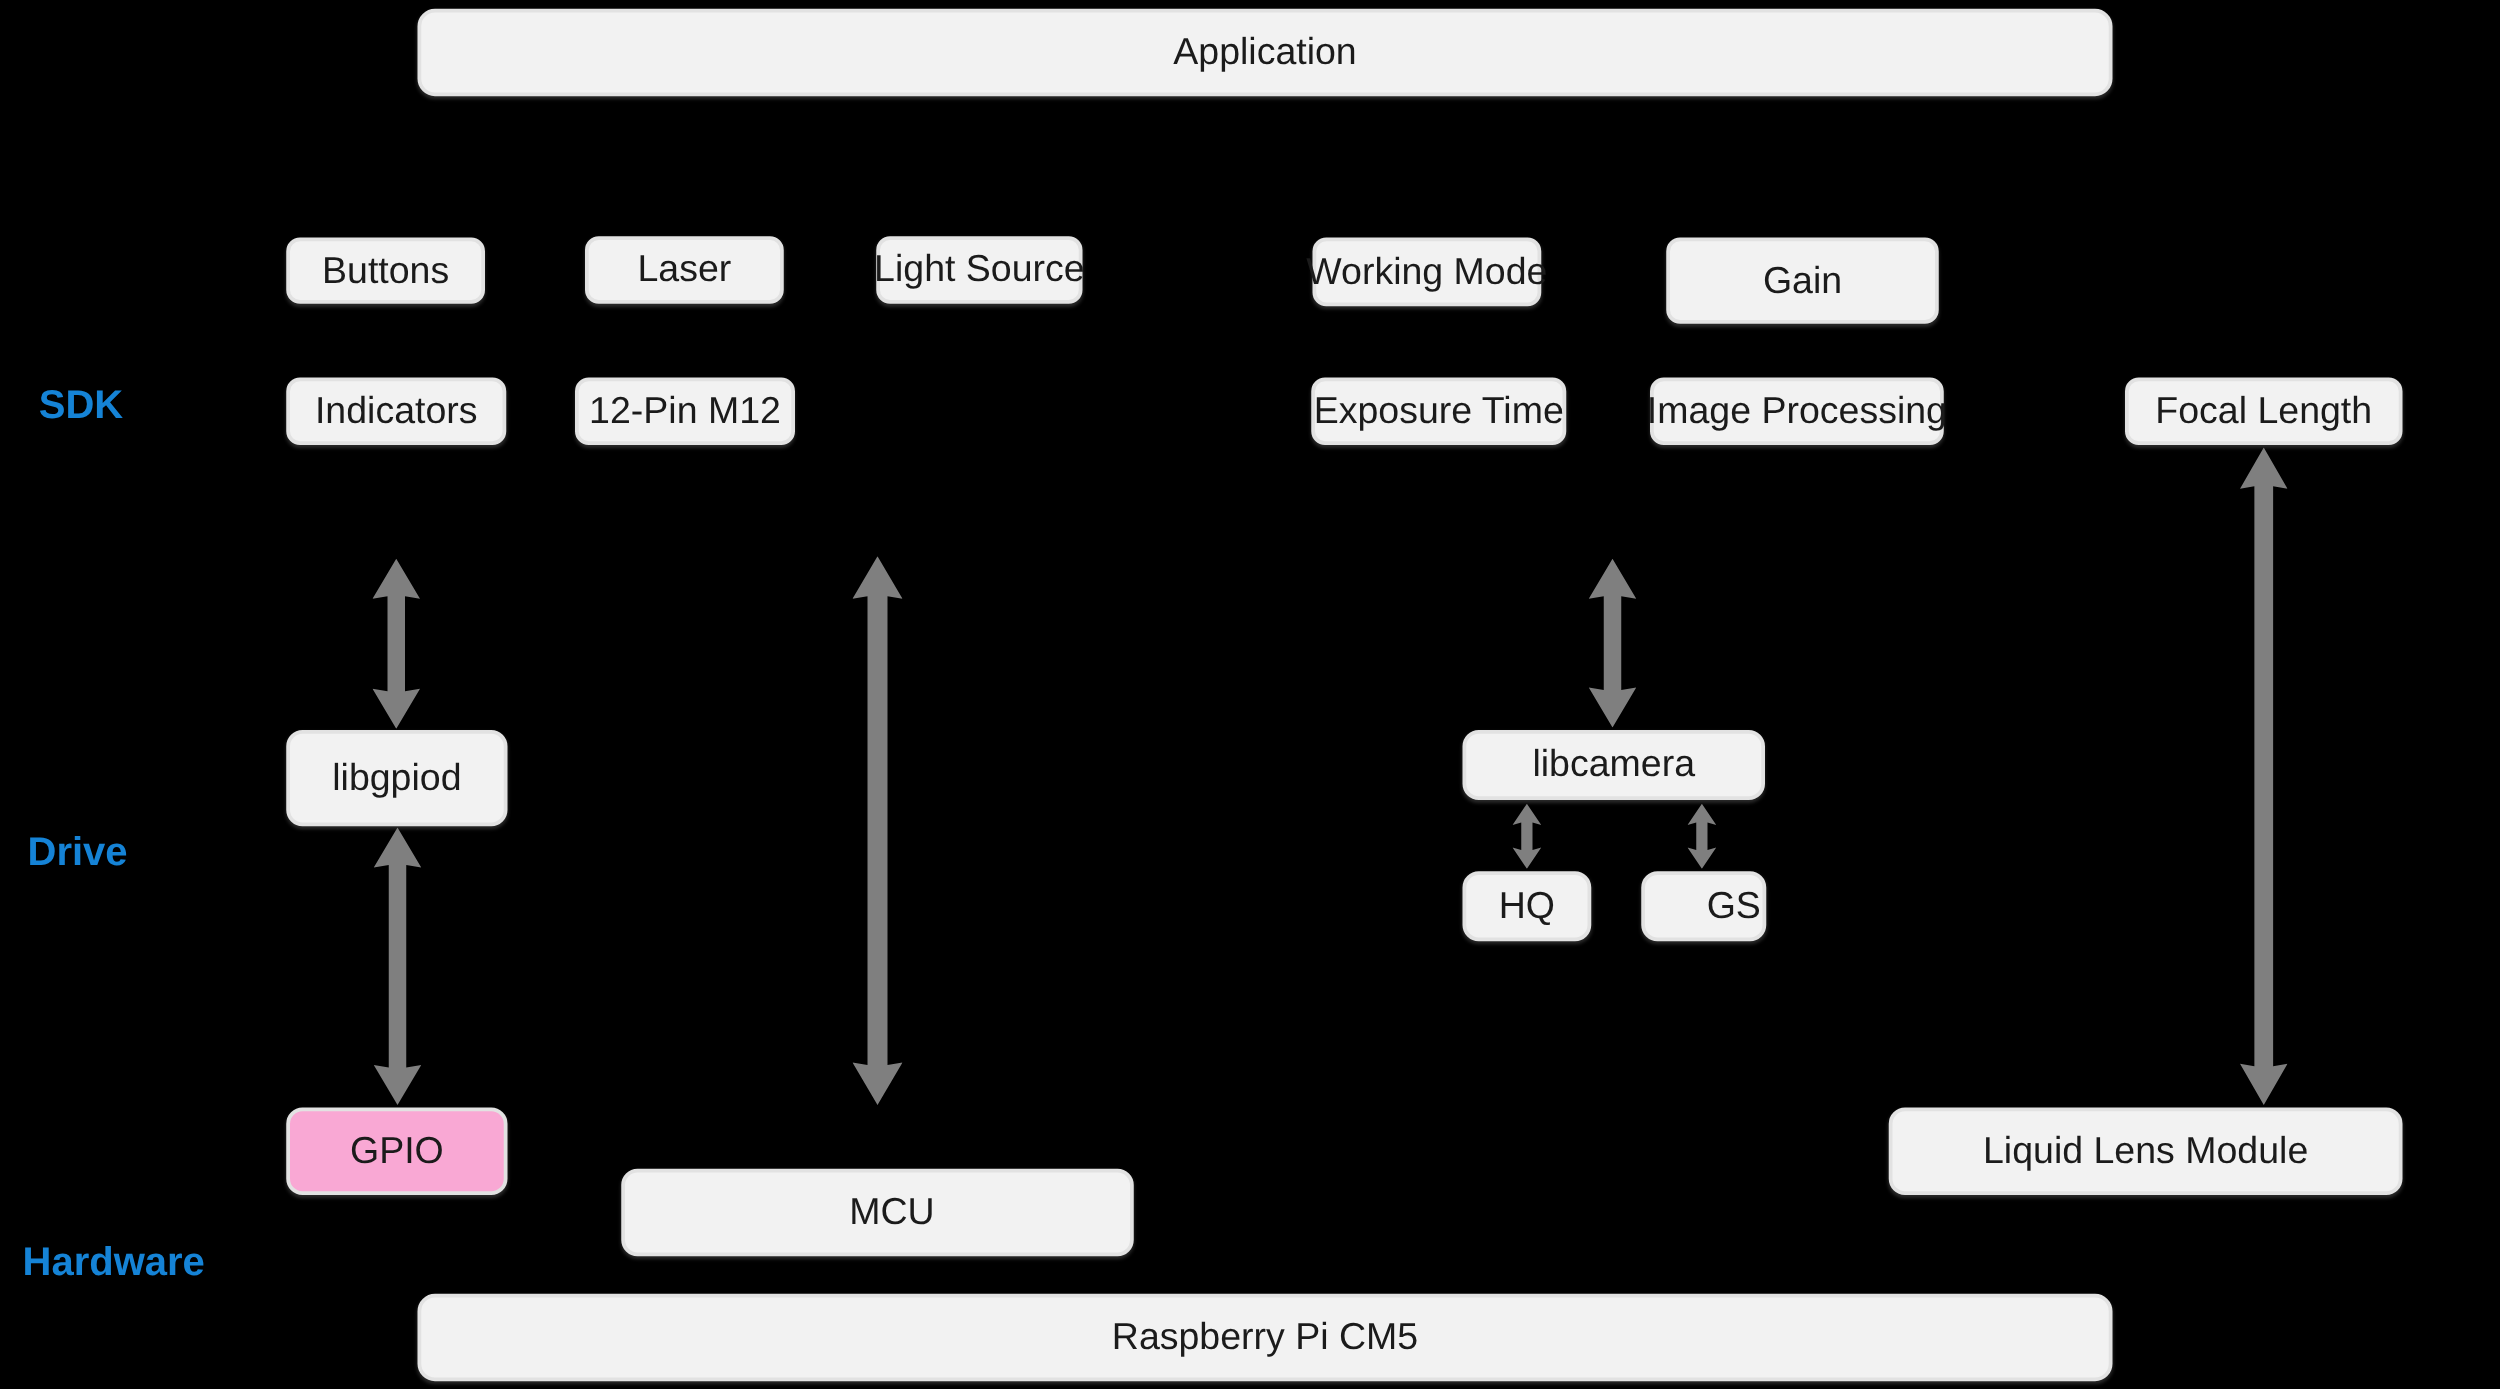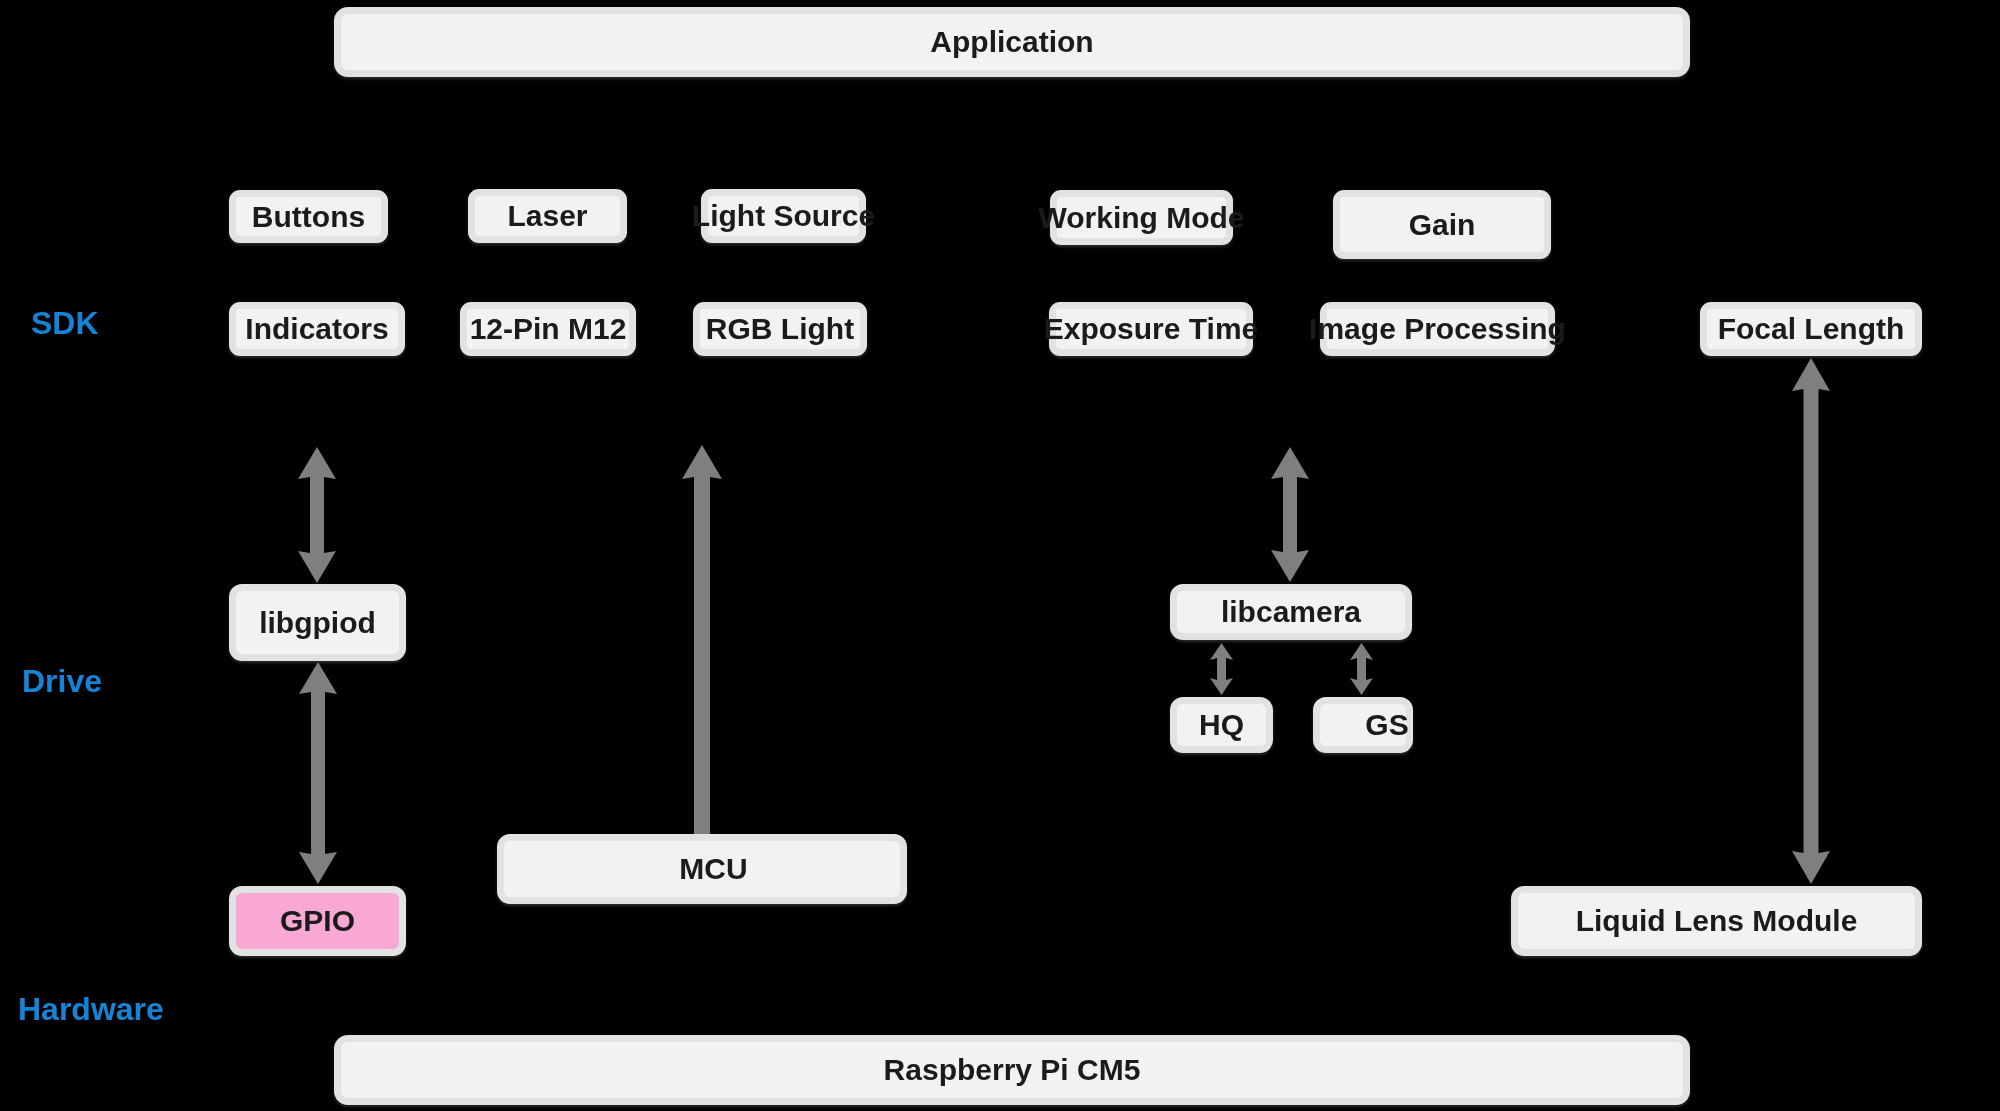--- a/index.html
+++ b/index.html
@@ -11,29 +11,28 @@
     position: relative;
     width: 2000px;
     height: 1111px;
     background: #000000;
     overflow: hidden;
     font-family: "Liberation Sans", sans-serif;
   }
   .node {
     position: absolute;
     background: #f2f2f2;
-    border: 7px solid #0c4a6e;
+    border: 3px solid #0c4a6e;
     box-sizing: border-box;
     display: flex;
     align-items: center;
     justify-content: center;
     color: #1b1b1b;
     border-radius: 12px;
     box-shadow: 0 2px 3px rgba(120,120,120,0.35);
-    font-weight: bold;
   }
   .node span {
     white-space: nowrap;
     line-height: 1;
   }
   .layer-label {
     position: absolute;
     font-weight: bold;
     font-size: 32px;
     line-height: 1;
@@ -87,23 +86,20 @@
     </div>
     <div class="node" style="left: 1333px; top: 190px; width: 218px; height: 69px; border-radius: 11px; background: rgb(242, 242, 242); border-color: rgb(226, 226, 226); color: rgb(27, 27, 27); font-size: 30px;">
       <span>Gain</span>
     </div>
     <div class="node" style="left: 229px; top: 302px; width: 176px; height: 54px; border-radius: 11px; background: rgb(242, 242, 242); border-color: rgb(226, 226, 226); color: rgb(27, 27, 27); font-size: 30px;">
       <span>Indicators</span>
     </div>
     <div class="node" style="left: 460px; top: 302px; width: 176px; height: 54px; border-radius: 11px; background: rgb(242, 242, 242); border-color: rgb(226, 226, 226); color: rgb(27, 27, 27); font-size: 30px;">
       <span>12-Pin M12</span>
     </div>
-    <div class="node" style="left: 693px; top: 302px; width: 174px; height: 54px; border-radius: 11px; background: rgb(242, 242, 242); border-color: rgb(226, 226, 226); color: rgb(27, 27, 27); font-size: 30px;">
-      <span>RGB Light</span>
-    </div>
     <div class="node" style="left: 1049px; top: 302px; width: 204px; height: 54px; border-radius: 11px; background: rgb(242, 242, 242); border-color: rgb(226, 226, 226); color: rgb(27, 27, 27); font-size: 30px;">
       <span>Exposure Time</span>
     </div>
     <div class="node" style="left: 1320px; top: 302px; width: 235px; height: 54px; border-radius: 11px; background: rgb(242, 242, 242); border-color: rgb(226, 226, 226); color: rgb(27, 27, 27); font-size: 30px; text-align: right;">
       <span>Image Processing</span>
     </div>
     <div class="node" style="left: 1700px; top: 302px; width: 222px; height: 54px; border-radius: 11px; background: rgb(242, 242, 242); border-color: rgb(226, 226, 226); color: rgb(27, 27, 27); font-size: 30px;">
       <span>Focal Length</span>
     </div>
     <div class="node" style="left: 229px; top: 584px; width: 177px; height: 77px; border-radius: 13px; background: rgb(242, 242, 242); border-color: rgb(226, 226, 226); color: rgb(27, 27, 27); font-size: 30px;">
@@ -114,21 +110,21 @@
     </div>
     <div class="node" style="left: 1170px; top: 697px; width: 103px; height: 56px; border-radius: 13px; background: rgb(242, 242, 242); border-color: rgb(226, 226, 226); color: rgb(27, 27, 27); font-size: 30px;">
       <span>HQ</span>
     </div>
     <div class="node" style="left: 1313px; top: 697px; width: 100px; height: 56px; border-radius: 13px; background: rgb(242, 242, 242); border-color: rgb(226, 226, 226); color: rgb(27, 27, 27); font-size: 30px; padding-left: 48px;">
       <span>GS</span>
     </div>
     <div class="node" style="left: 229px; top: 886px; width: 177px; height: 70px; border-radius: 13px; background: #f9a8d4; border-color: rgb(226, 226, 226); color: rgb(27, 27, 27); font-size: 30px;">
       <span>GPIO</span>
     </div>
-    <div class="node" style="left: 497px; top: 834px; width: 410px; height: 70px; border-radius: 13px; background: rgb(242, 242, 242); border-color: rgb(226, 226, 226); color: rgb(27, 27, 27); font-size: 30px; padding-left: 23px;">
+    <div class="node" style="left: 497px; top: 935px; width: 410px; height: 70px; border-radius: 13px; background: rgb(242, 242, 242); border-color: rgb(226, 226, 226); color: rgb(27, 27, 27); font-size: 30px; padding-left: 23px;">
       <span>MCU</span>
     </div>
     <div class="node" style="left: 1511px; top: 886px; width: 411px; height: 70px; border-radius: 13px; background: rgb(242, 242, 242); border-color: rgb(226, 226, 226); color: rgb(27, 27, 27); font-size: 30px;">
       <span>Liquid Lens Module</span>
     </div>
     <div class="node" style="left: 334px; top: 1035px; width: 1356px; height: 70px; border-radius: 14px; background: rgb(242, 242, 242); border-color: rgb(226, 226, 226); color: rgb(27, 27, 27); font-size: 30px;">
       <span>Raspberry Pi CM5</span>
     </div>
     <div class="layer-label" style="left: 31px; top: 283px; color: rgb(21, 131, 214);">SDK</div>
     <div class="layer-label" style="left: 22px; top: 641px; color: rgb(21, 131, 214);">Drive</div>

